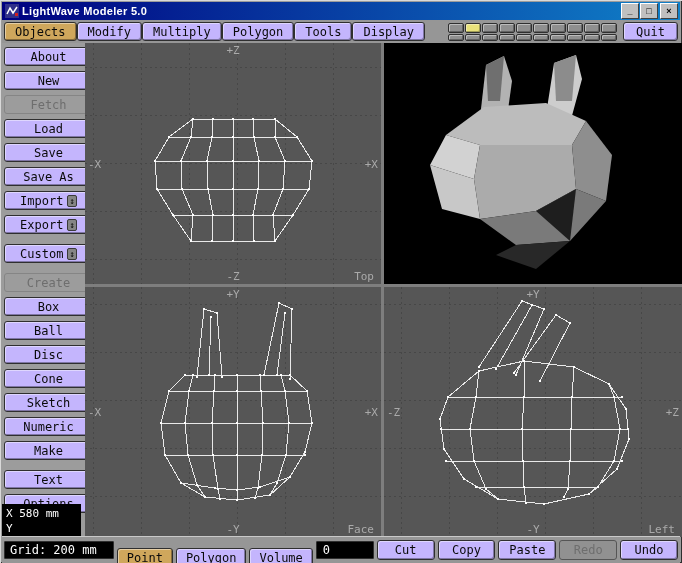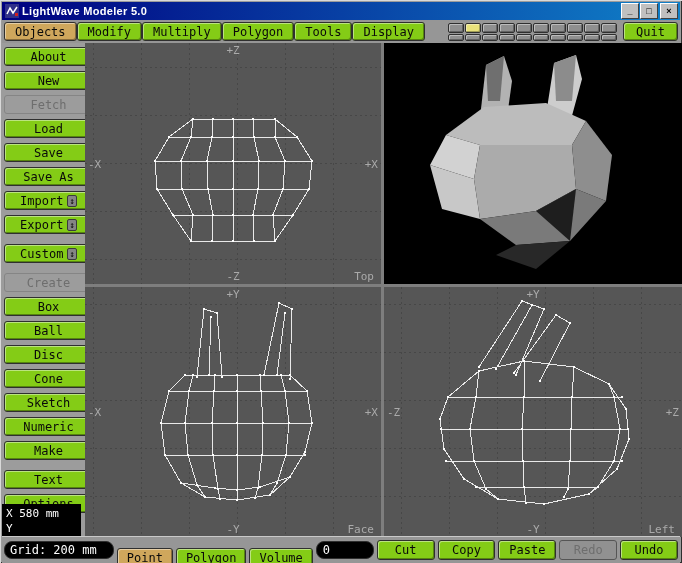--- a/index.html
+++ b/index.html
@@ -12,21 +12,21 @@
   .app-icon{width:14px;height:14px;margin:0 3px 0 1px;flex:0 0 auto;}
   .win-title{flex:1;color:#fff;font:bold 11px "Liberation Sans",sans-serif;letter-spacing:.3px;
     white-space:nowrap;overflow:hidden;}
   .winbtn{width:16px;height:14px;margin-left:1px;background:#c0c0c0;color:#000;
     border:1px solid;border-color:#ffffff #404040 #404040 #ffffff;
     font:bold 9px "Liberation Sans",sans-serif;display:flex;align-items:center;justify-content:center;cursor:default;}
   .winbtn.close{margin-left:2px;}
   
   .menubar{position:absolute;left:2px;top:20px;right:2px;height:23px;background:#969696;
     border-bottom:1px solid #6d6d6d;display:flex;align-items:center;padding:0 2px;gap:0;}
-  .btn{background:#84cc16;border:1px solid #2f2f2f;border-radius:3px;color:#0a0a0a;
+  .btn{background:#c4b5fd;border:1px solid #2f2f2f;border-radius:3px;color:#0a0a0a;
     font:12px "DejaVu Sans Mono",monospace;display:flex;align-items:center;justify-content:center;
     box-shadow:inset 1px 1px 0 rgba(255,255,255,.45), inset -1px -1px 0 rgba(0,0,0,.35);cursor:default;
     white-space:nowrap;}
   .tab{height:17px;padding:0 10px;}
   .tab.active{background:#cfa75c;}
   .spacer{flex:1;}
   .layer-bank{display:flex;gap:1px;margin-right:6px;}
   .lcol{display:flex;flex-direction:column;gap:1px;}
   .lcell{width:14px;background:#8f8f8f;border:1px solid #2f2f2f;border-radius:2px;
     box-shadow:inset 1px 1px 0 rgba(255,255,255,.4), inset -1px -1px 0 rgba(0,0,0,.3);}
@@ -55,21 +55,21 @@
   .viewport svg{position:absolute;left:0;top:0;}
   .vl{position:absolute;color:#aaaaaa;font:11px "DejaVu Sans Mono",monospace;}
   .vl-top{top:1px;left:50%;transform:translateX(-50%);}
   .vl-bottom{bottom:1px;left:50%;transform:translateX(-50%);}
   .vl-left{left:3px;top:50%;transform:translateY(-50%);}
   .vl-right{right:3px;top:50%;transform:translateY(-50%);}
   .vl-name{bottom:1px;right:7px;}
   
   .statusbar{position:absolute;left:2px;right:2px;bottom:0;height:26px;background:#969696;
     border-top:1px solid #c9c9c9;display:flex;align-items:center;padding:0 2px;gap:3px;}
-  .black-box{height:18px;background:#000;color:#fff;border-radius:8px;border:1px solid #2f2f2f;
+  .black-box{height:18px;background:#000;color:#fff;border-radius:1px;border:1px solid #2f2f2f;
     font:12px "DejaVu Sans Mono",monospace;display:flex;align-items:center;box-sizing:border-box;}
   .grid-display{width:110px;padding-left:5px;}
   .counter{width:58px;padding-left:6px;}
   .mode{height:18px;padding:0 9px;margin-top:16px;}
   .mode.active{background:#cfa75c;}
   .action{height:18px;width:56px;}
   .action.disabled{color:#6e6e6e;background:#919191;box-shadow:none;border-color:#555;}
   .push-right{margin-left:auto;}
 </style>
 </head>

